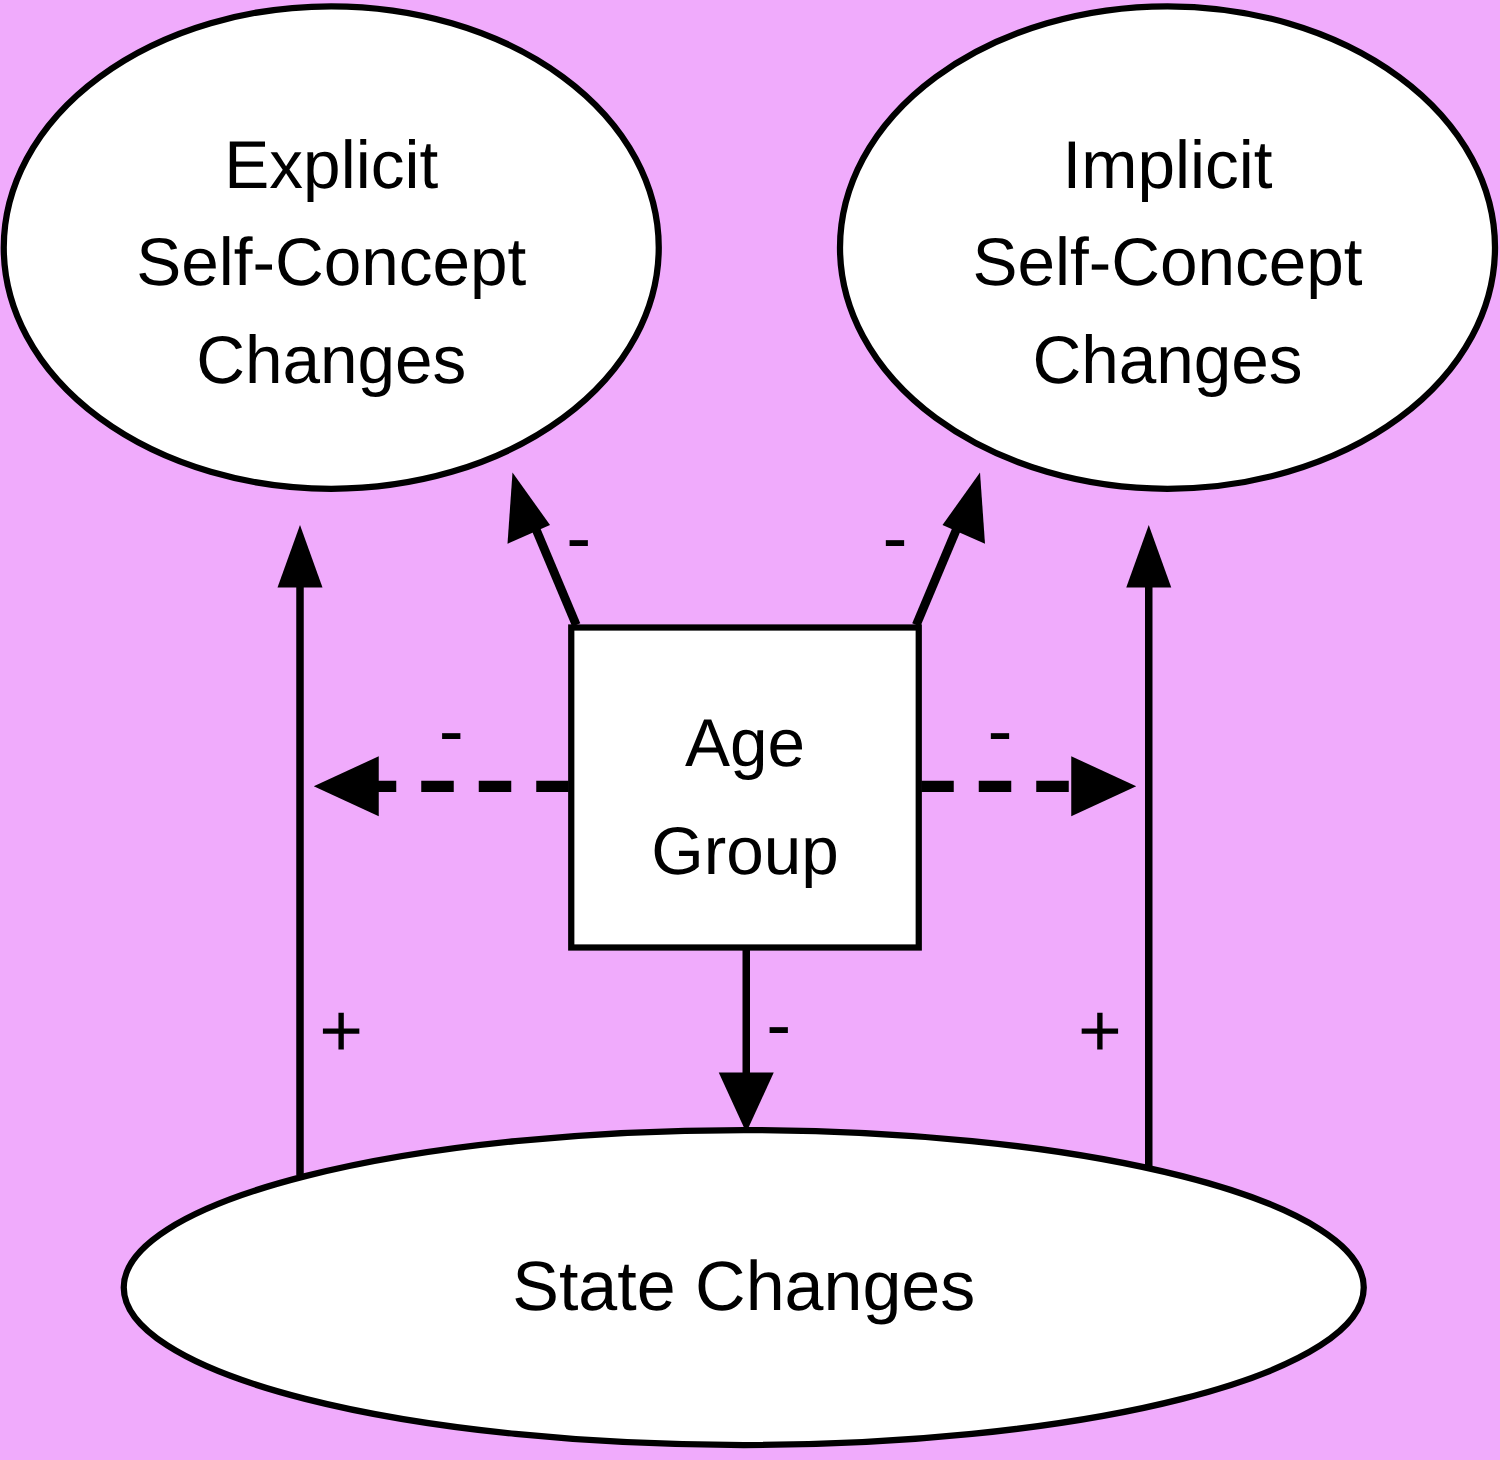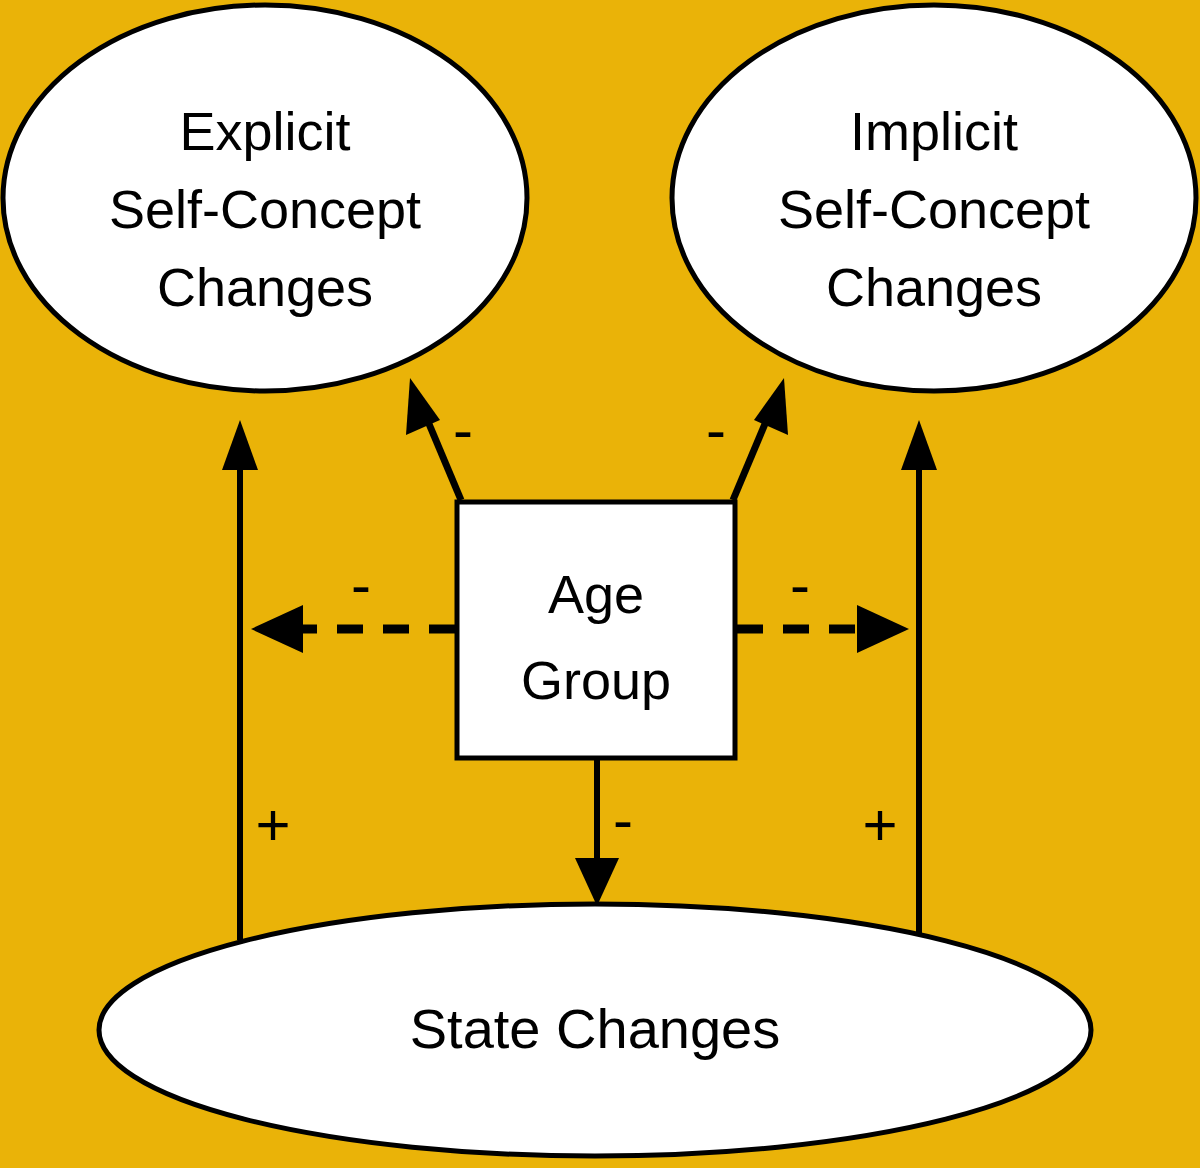--- a/index.html
+++ b/index.html
@@ -11,21 +11,21 @@
   body {
     width: 1200px;
     height: 1168px;
     font-family: "Liberation Sans", "DejaVu Sans", sans-serif;
     overflow: hidden;
   }
   #diagram-root {
     position: relative;
     width: 1200px;
     height: 1168px;
-    background: #eab308;
+    background: #f0abfc;
   }
   svg#diagram-svg {
     position: absolute;
     top: 0;
     left: 0;
     width: 1200px;
     height: 1168px;
     display: block;
   }
   .node-shape {

